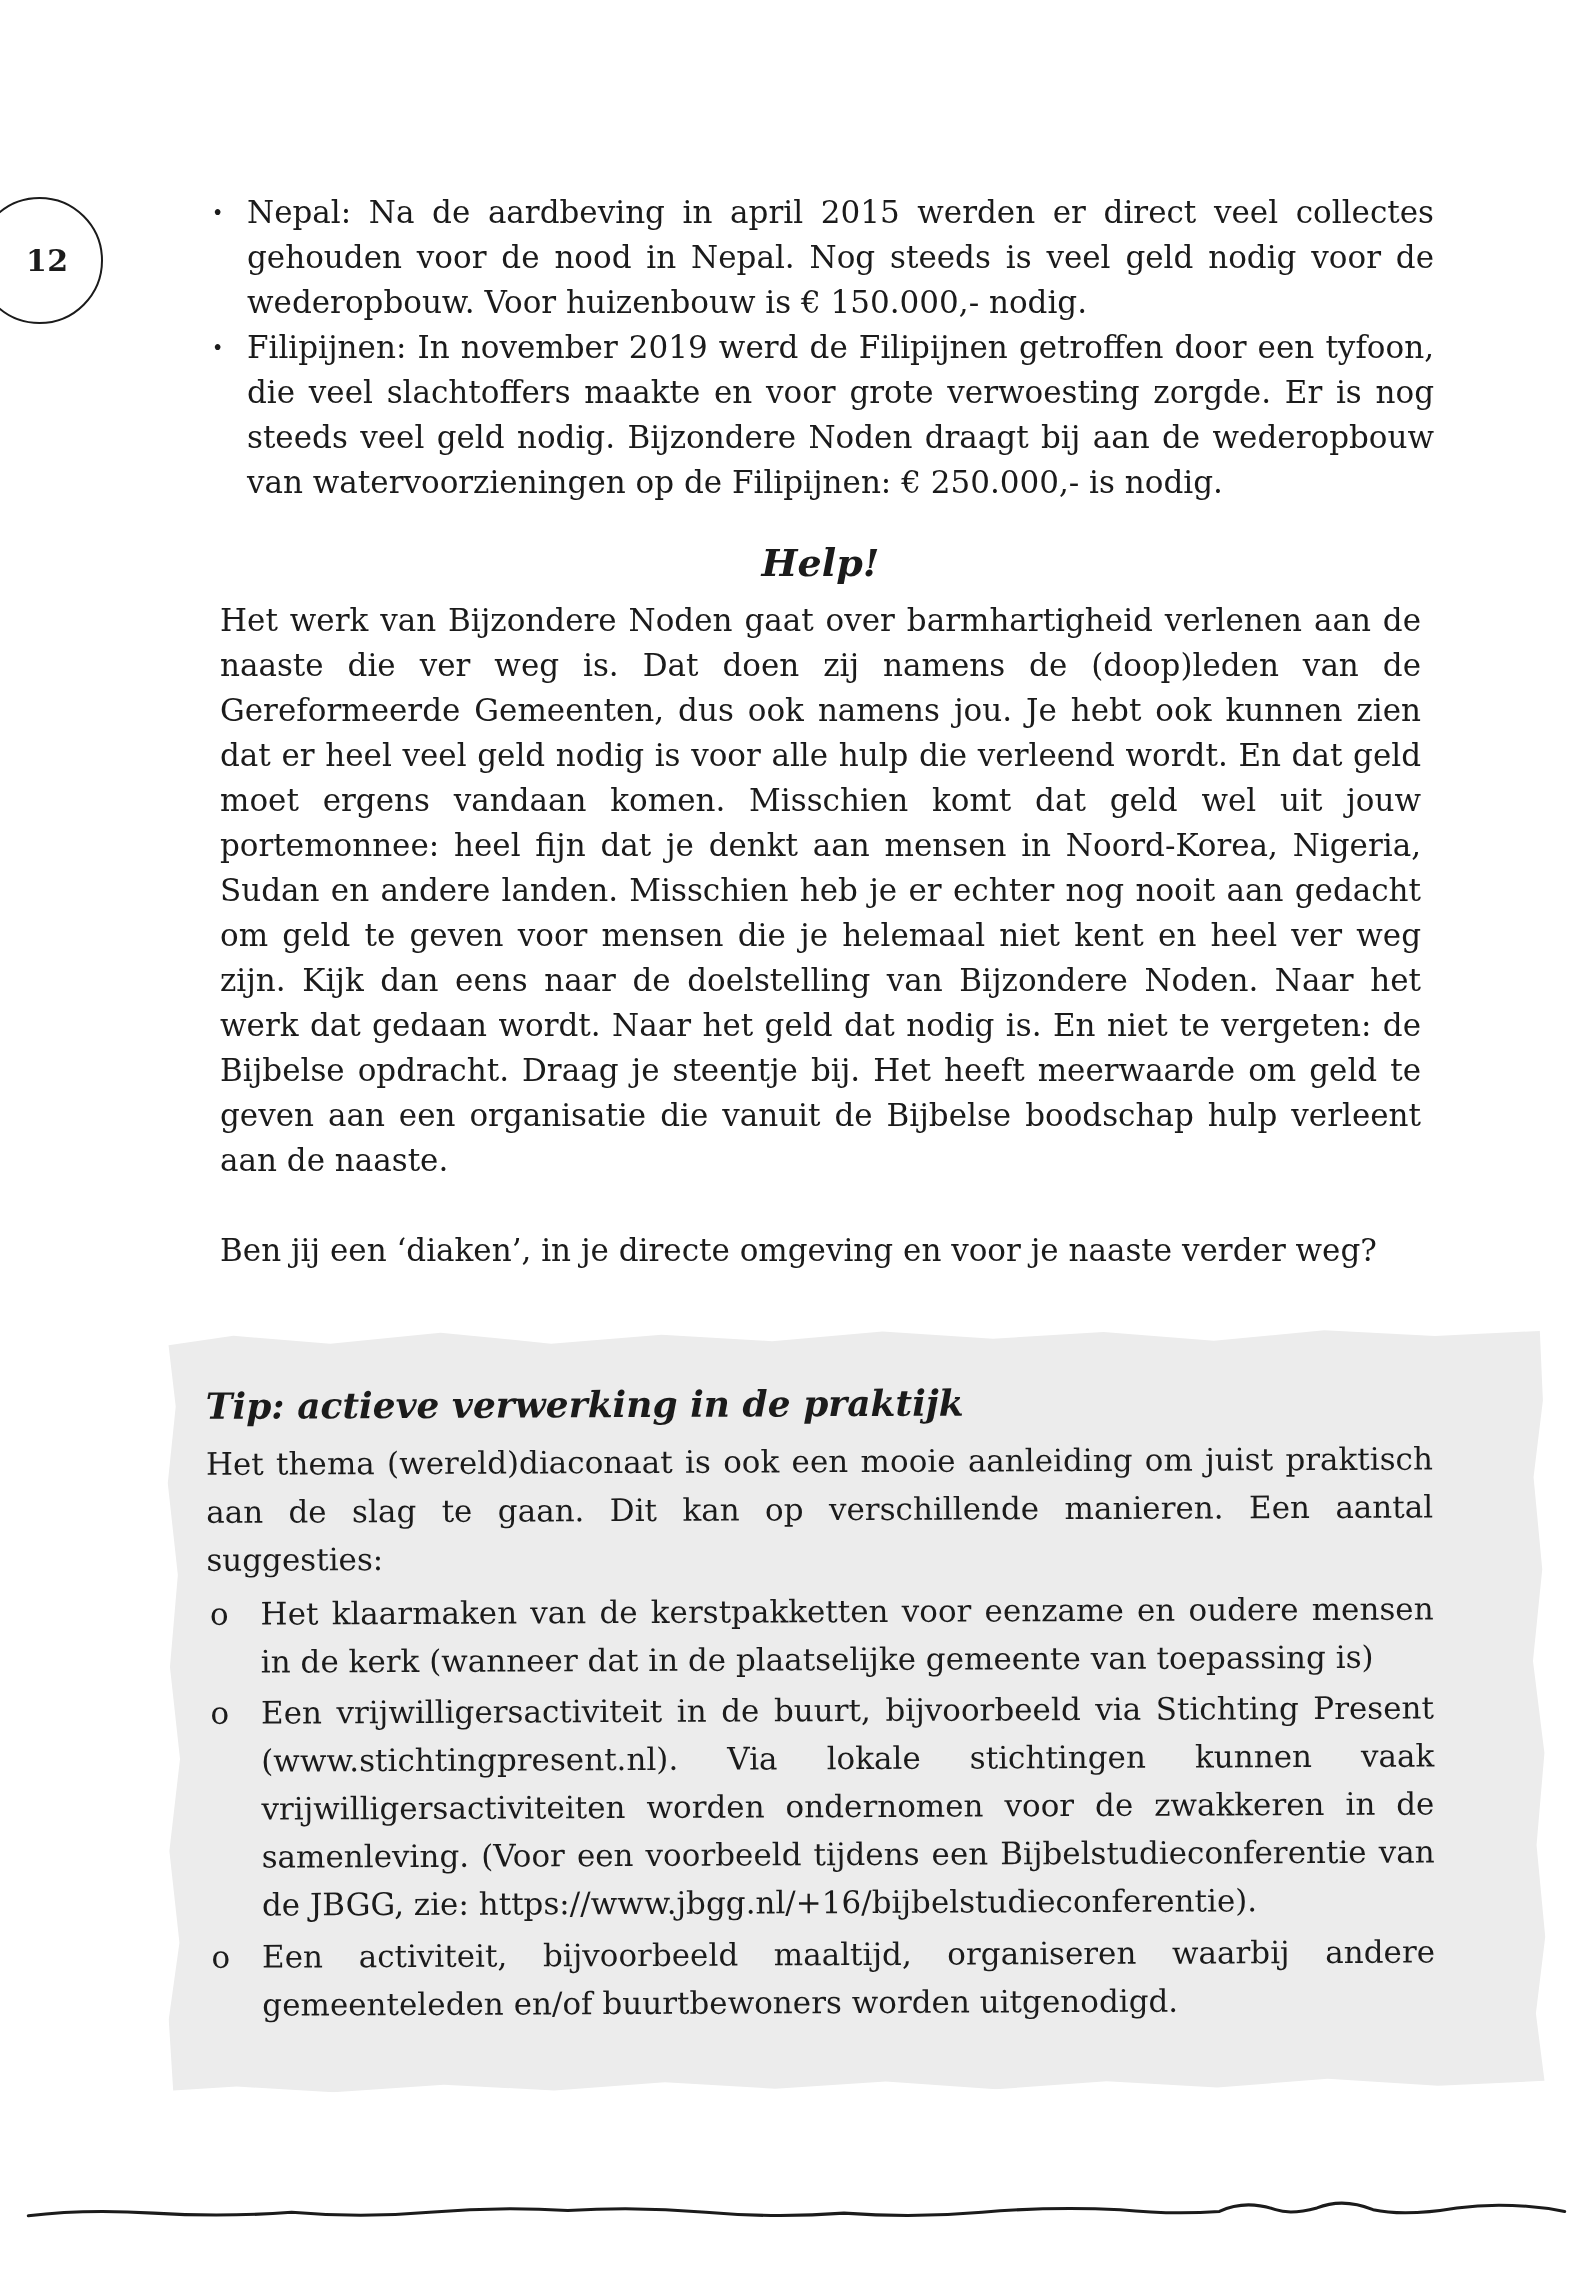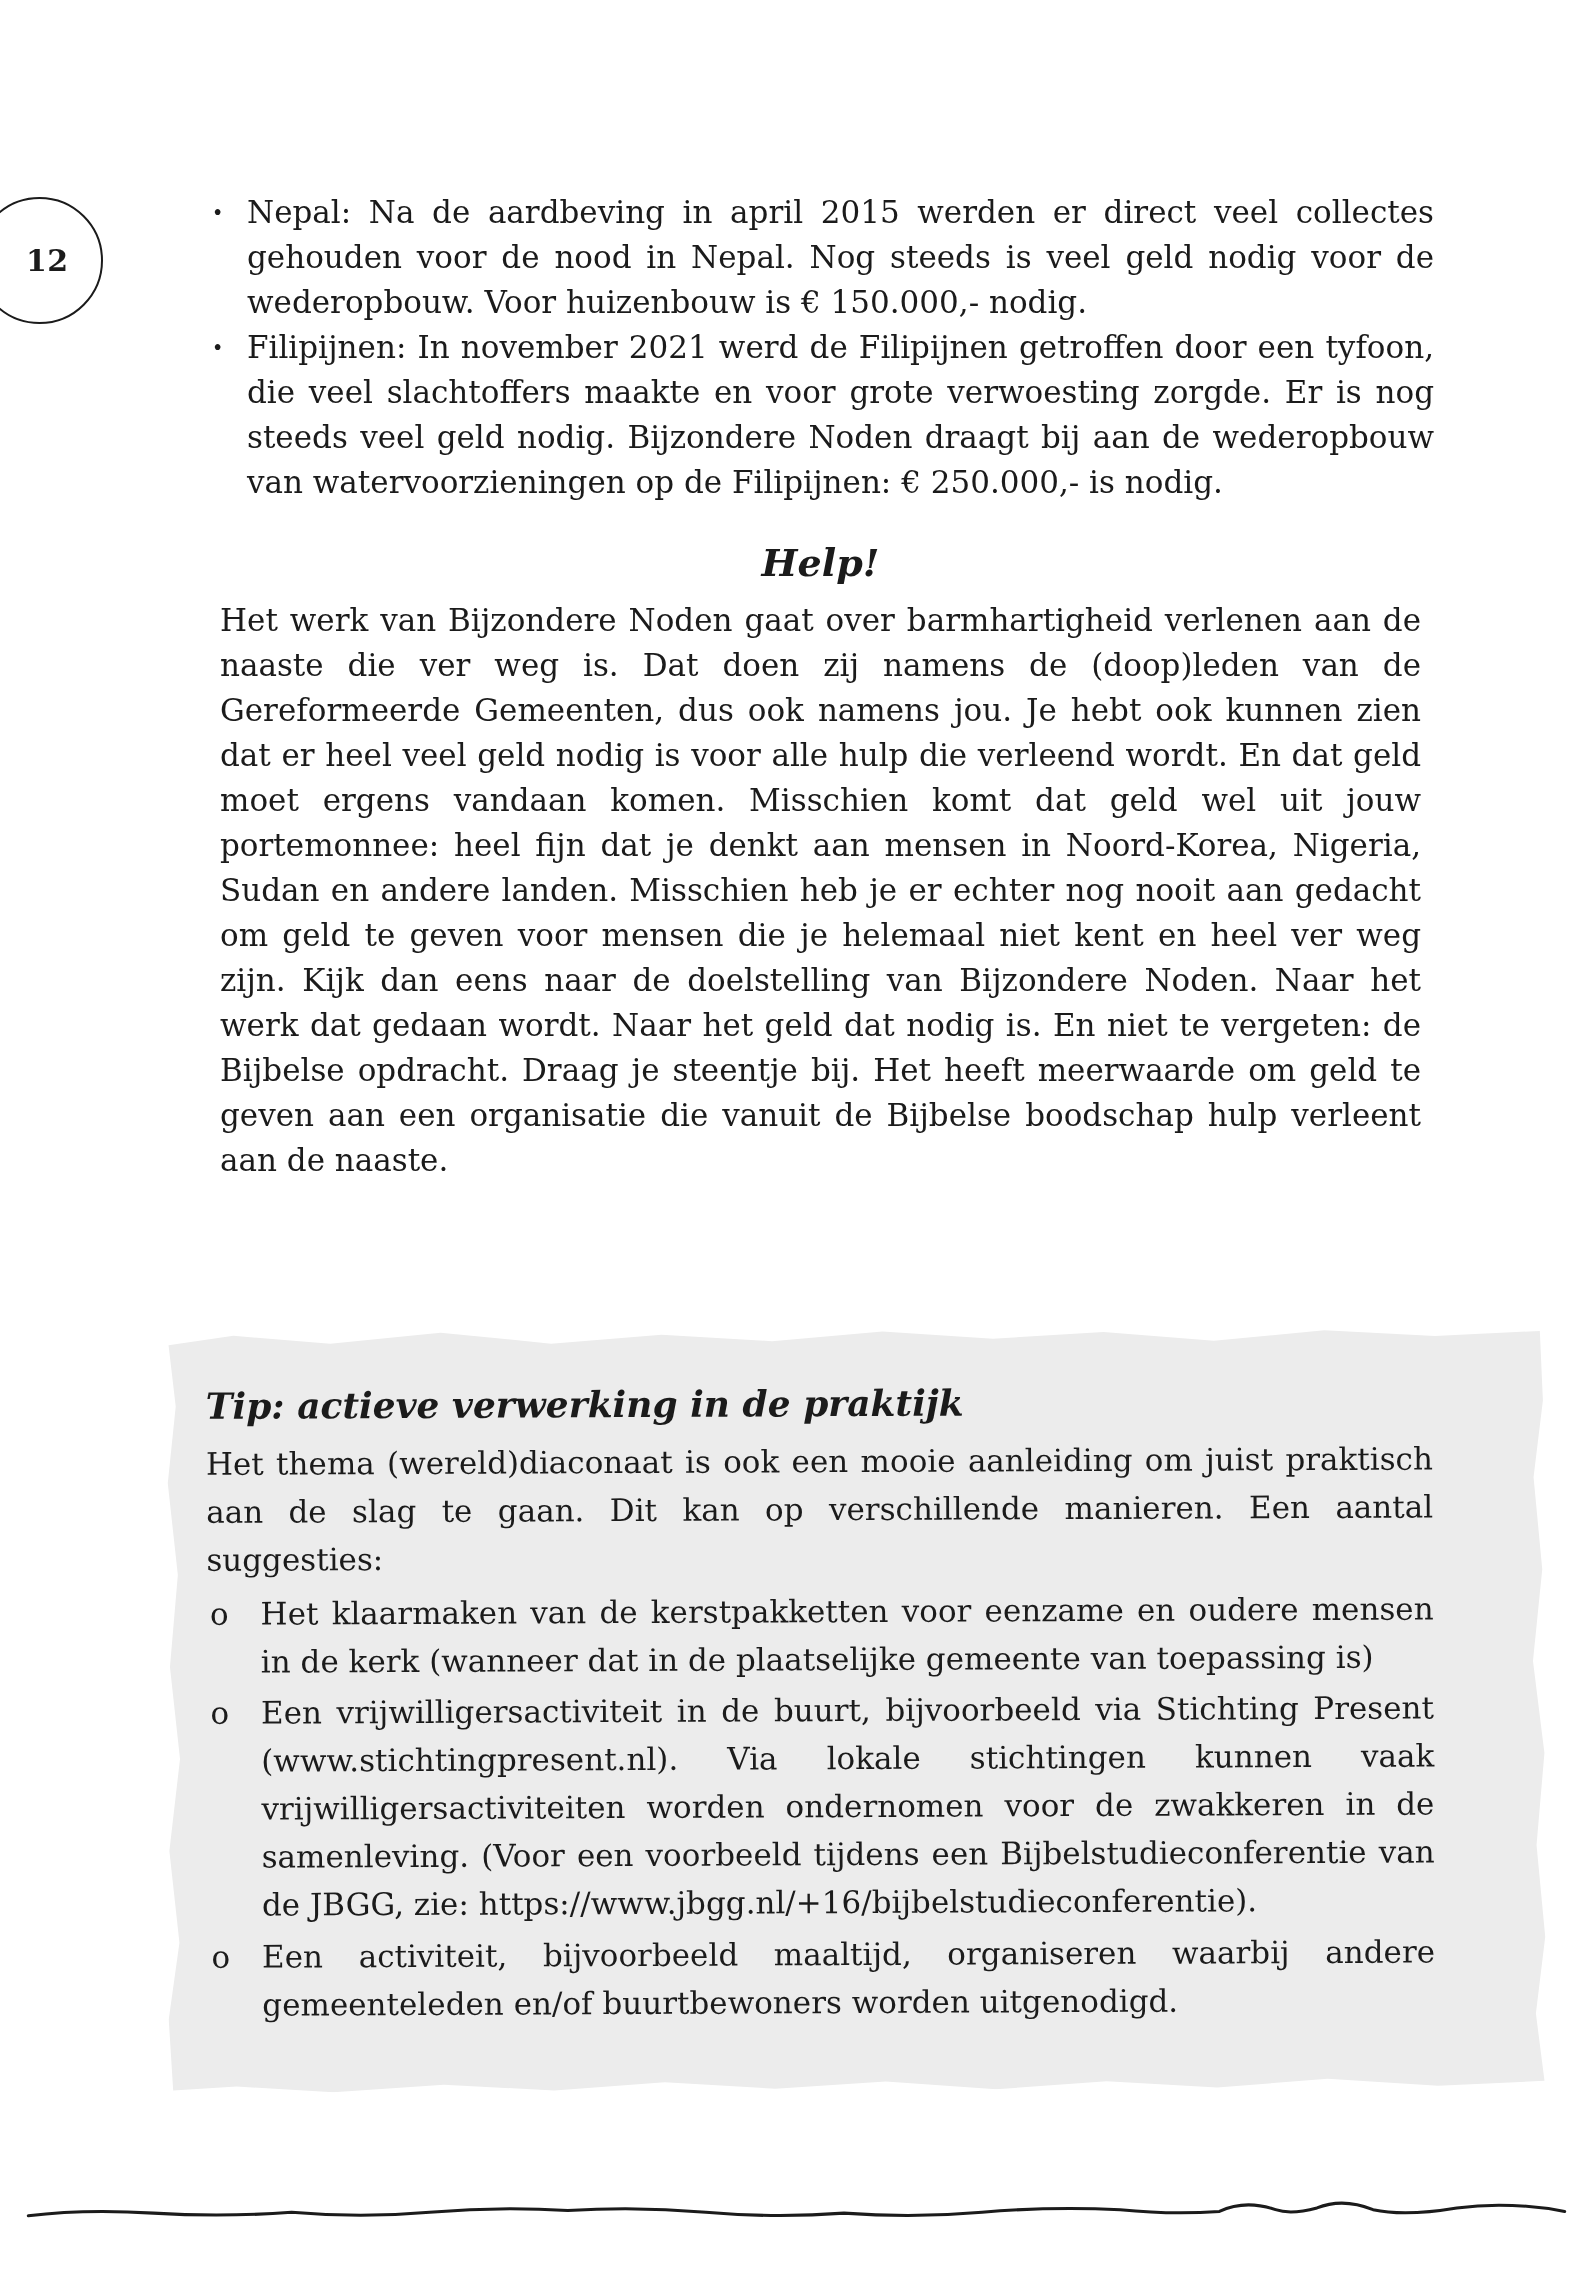--- a/index.html
+++ b/index.html
@@ -124,28 +124,29 @@
 
   <div class="content">
 
     <ul class="dot-list">
       <li>
         <span class="marker">·</span>
         <span>Nepal: Na de aardbeving in april 2015 werden er direct veel collectes gehouden voor de nood in Nepal. Nog steeds is veel geld nodig voor de wederopbouw. Voor huizenbouw is € 150.000,- nodig.</span>
       </li>
       <li>
         <span class="marker">·</span>
-        <span>Filipijnen: In november 2021 werd de Filipijnen getroffen door een tyfoon, die veel slachtoffers maakte en voor grote verwoesting zorgde. Er is nog steeds veel geld nodig. Bijzondere Noden draagt bij aan de wederopbouw van watervoorzieningen op de Filipijnen: € 250.000,- is nodig.</span>
+        <span>Filipijnen: In november 2019 werd de Filipijnen getroffen door een tyfoon, die veel slachtoffers maakte en voor grote verwoesting zorgde. Er is nog steeds veel geld nodig. Bijzondere Noden draagt bij aan de wederopbouw van watervoorzieningen op de Filipijnen: € 250.000,- is nodig.</span>
       </li>
     </ul>
 
     <h2 class="help-heading">Help!</h2>
 
     <p class="body-par">Het werk van Bijzondere Noden gaat over barmhartigheid verlenen aan de naaste die ver weg is. Dat doen zij namens de (doop)leden van de Gereformeerde Gemeenten, dus ook namens jou. Je hebt ook kunnen zien dat er heel veel geld nodig is voor alle hulp die verleend wordt. En dat geld moet ergens vandaan komen. Misschien komt dat geld wel uit jouw portemonnee: heel fijn dat je denkt aan mensen in Noord-Korea, Nigeria, Sudan en andere landen. Misschien heb je er echter nog nooit aan gedacht om geld te geven voor mensen die je helemaal niet kent en heel ver weg zijn. Kijk dan eens naar de doelstelling van Bijzondere Noden. Naar het werk dat gedaan wordt. Naar het geld dat nodig is. En niet te vergeten: de Bijbelse opdracht. Draag je steentje bij. Het heeft meerwaarde om geld te geven aan een organisatie die vanuit de Bijbelse boodschap hulp verleent aan de naaste.</p>
 
+    <p class="body-par question">Ben jij een ‘diaken’, in je directe omgeving en voor je naaste verder weg?</p>
   </div>
 
   <div class="tip-box">
     <div class="tip-inner">
       <h2 class="tip-heading">Tip: actieve verwerking in de praktijk</h2>
       <p class="tip-intro">Het thema (wereld)diaconaat is ook een mooie aanleiding om juist praktisch aan de slag te gaan. Dit kan op verschillende manieren. Een aantal suggesties:</p>
       <ul class="o-list">
         <li>
           <span class="marker">o</span>
           <span>Het klaarmaken van de kerstpakketten voor eenzame en oudere mensen in de kerk (wanneer dat in de plaatselijke gemeente van toepassing is)</span>

